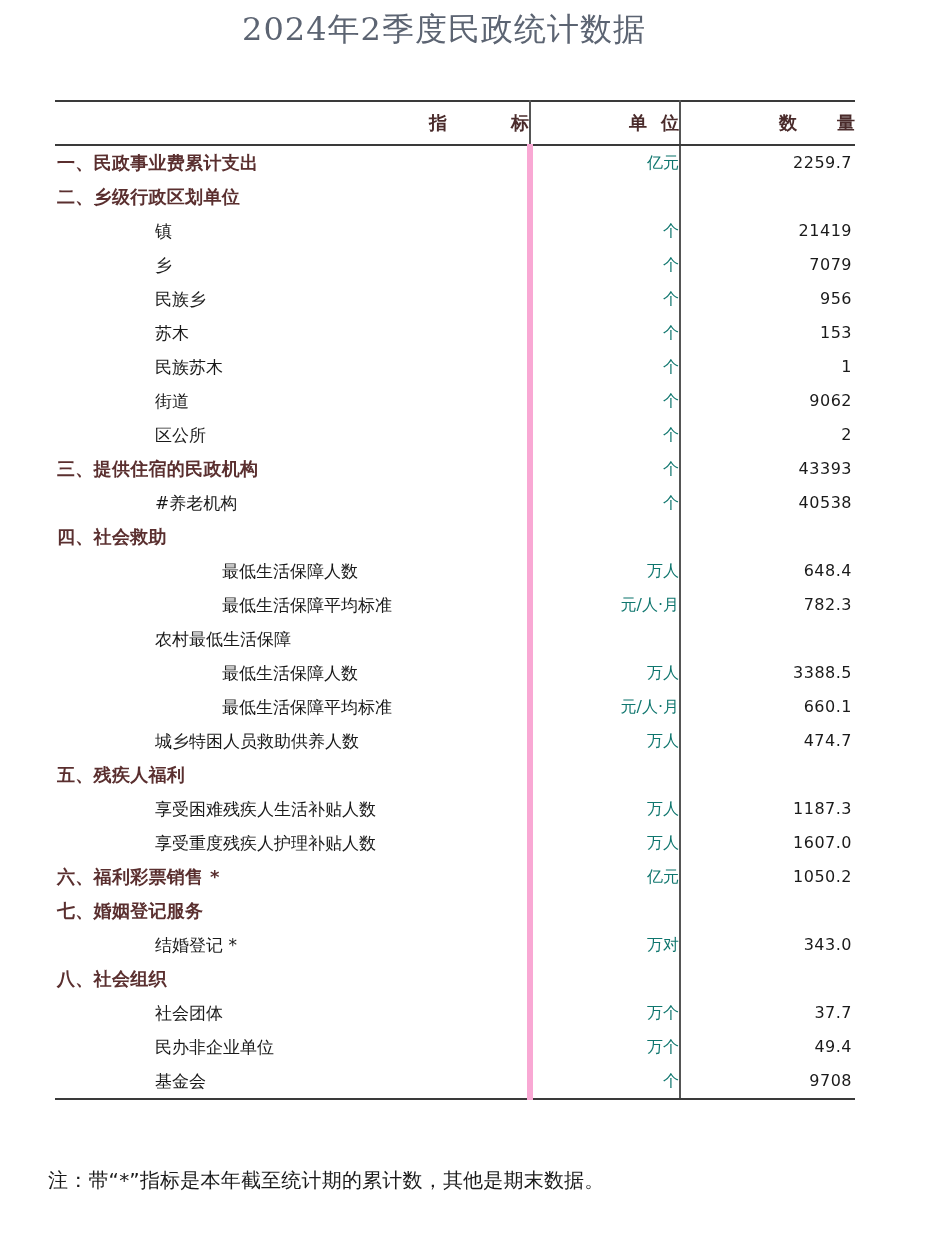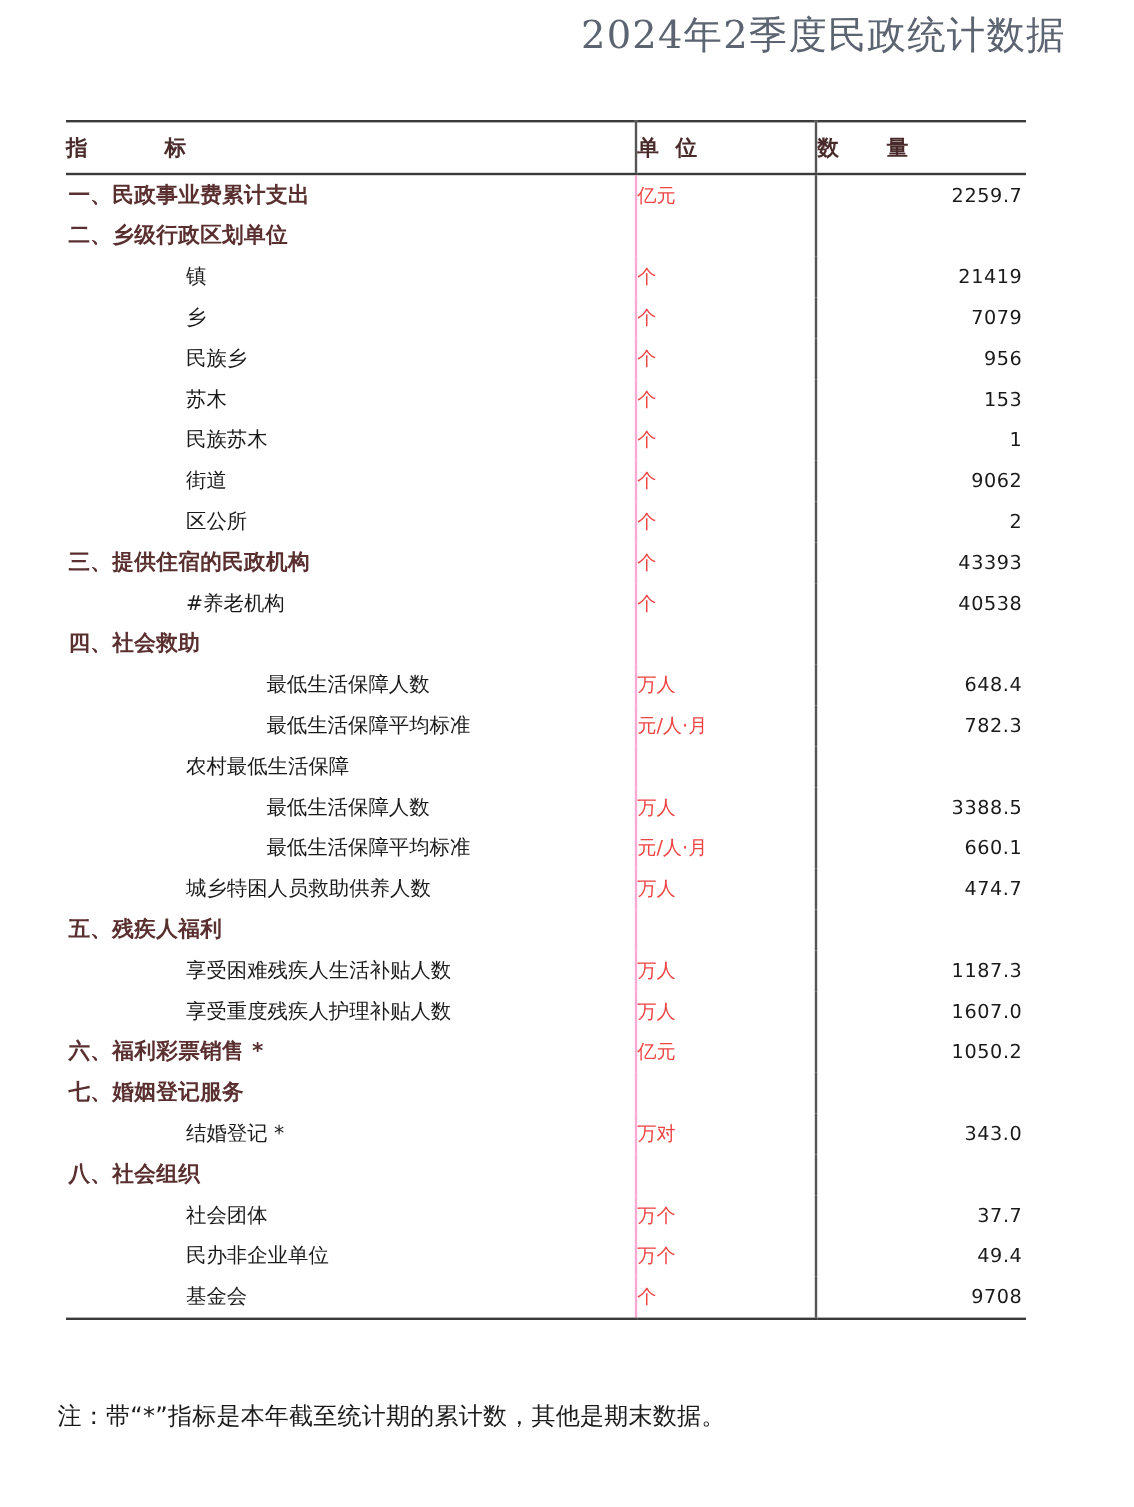--- a/index.html
+++ b/index.html
@@ -15,21 +15,21 @@
     font-family: "DejaVu Sans", "Liberation Sans", sans-serif;
     overflow: hidden;
   }
 
   
   #doc-title {
     position: absolute;
     left: 0;
     top: 8px;
     width: 888px;
-    text-align: right;
+    text-align: center;
     font-family: "DejaVu Serif", "Liberation Serif", serif;
     font-size: 32px;
     letter-spacing: 1px;
     color: #5c6472;
     white-space: nowrap;
   }
 
   
   #table-wrap {
     position: absolute;
@@ -51,45 +51,45 @@
   
   table.stat { border-top: 2px solid #3a3a3a; }
 
   
   thead th {
     font-size: 18px;
     font-weight: bold;
     color: #4a2b2b;
     padding: 9px 0 9px 0;
     border-bottom: 2px solid #3a3a3a;
-    text-align: left;
+    text-align: right;
     vertical-align: middle;
   }
   thead th.h-ind  { letter-spacing: 0; }
   thead th.h-unit { border-left: 2px solid #555; }
   thead th.h-val  { border-left: 2px solid #555; }
   .gap-lg { display: inline-block; width: 64px; }
   .gap-sm { display: inline-block; width: 14px; }
   .gap-md { display: inline-block; width: 40px; }
 
   
   tbody td {
     font-size: 17px;
     color: #1a1a1a;
     padding: 0;
     height: 34px;
     vertical-align: middle;
     line-height: 34px;
     border: none;
   }
   tbody td.unit {
-    border-left: 2px solid #f9a8d4;
-    text-align: left;
+    border-left: 6px solid #f9a8d4;
+    text-align: right;
     font-size: 16px;
-    color: #ef4444;
+    color: #0f766e;
   }
   tbody td.val {
     border-left: 2px solid #555;
     text-align: right;
     padding-right: 3px;
     font-size: 16px;
     color: #1a1a1a;
     letter-spacing: 0.5px;
     margin-top: 28px;
   }

